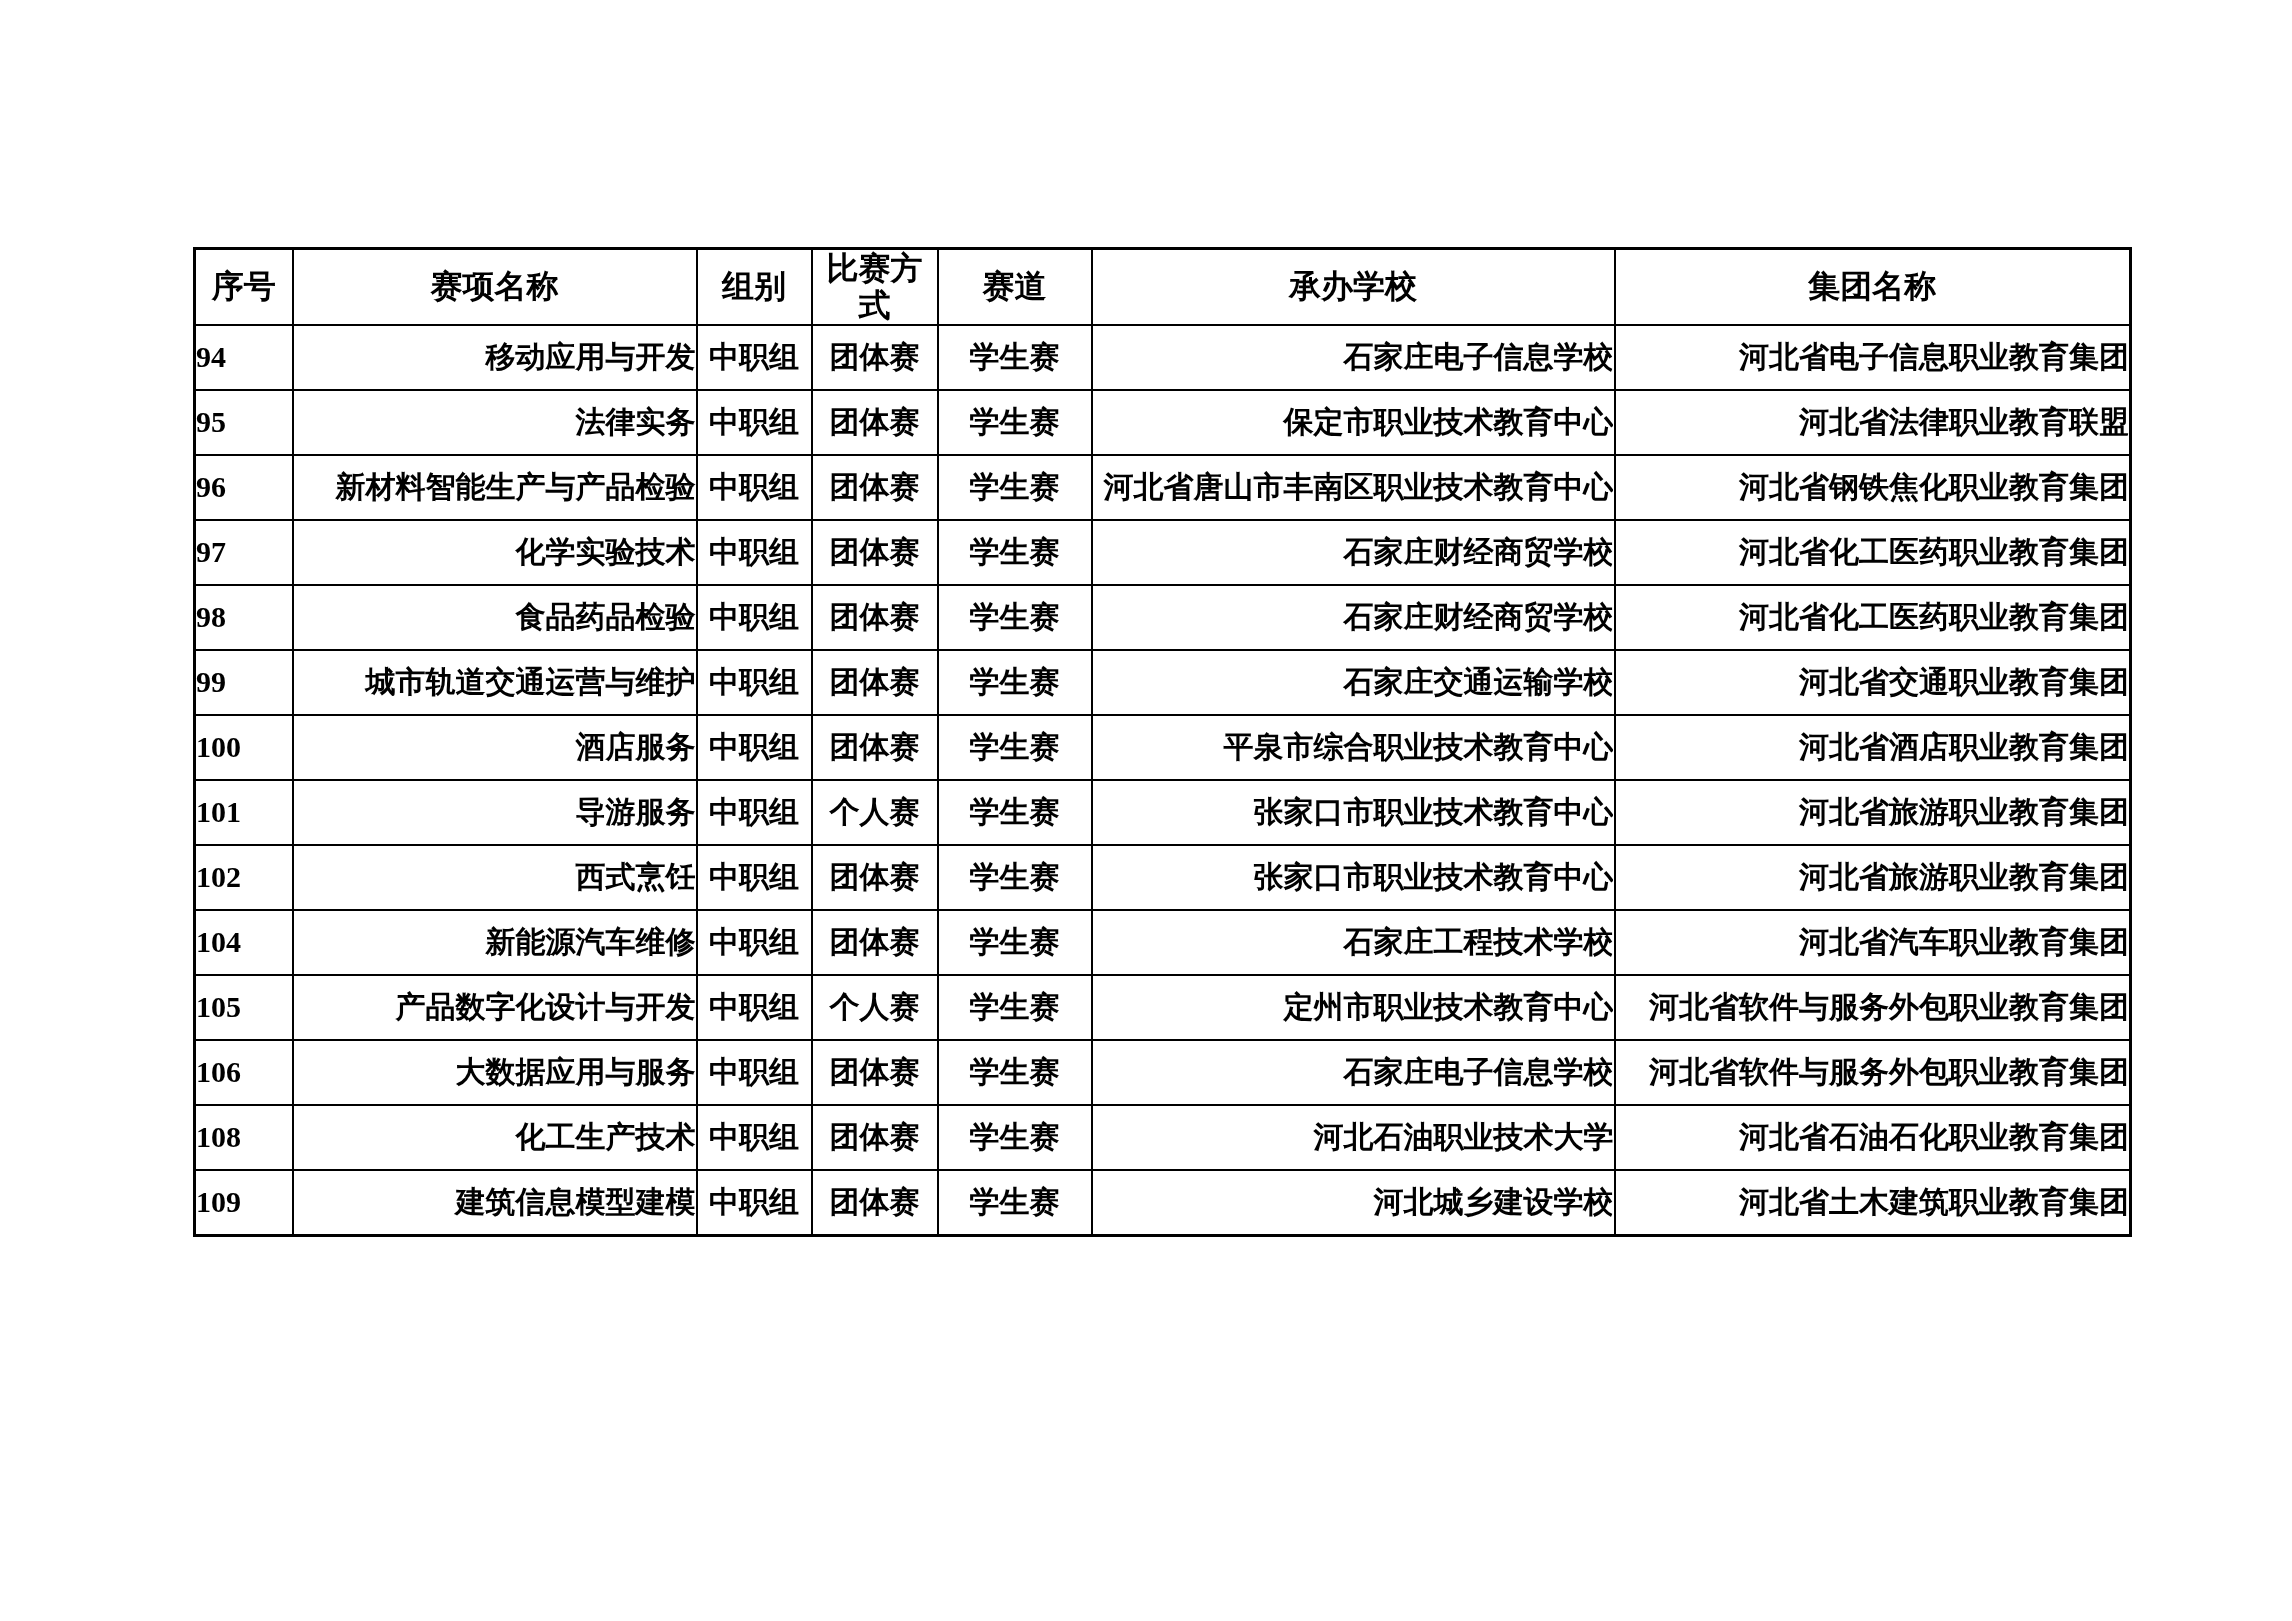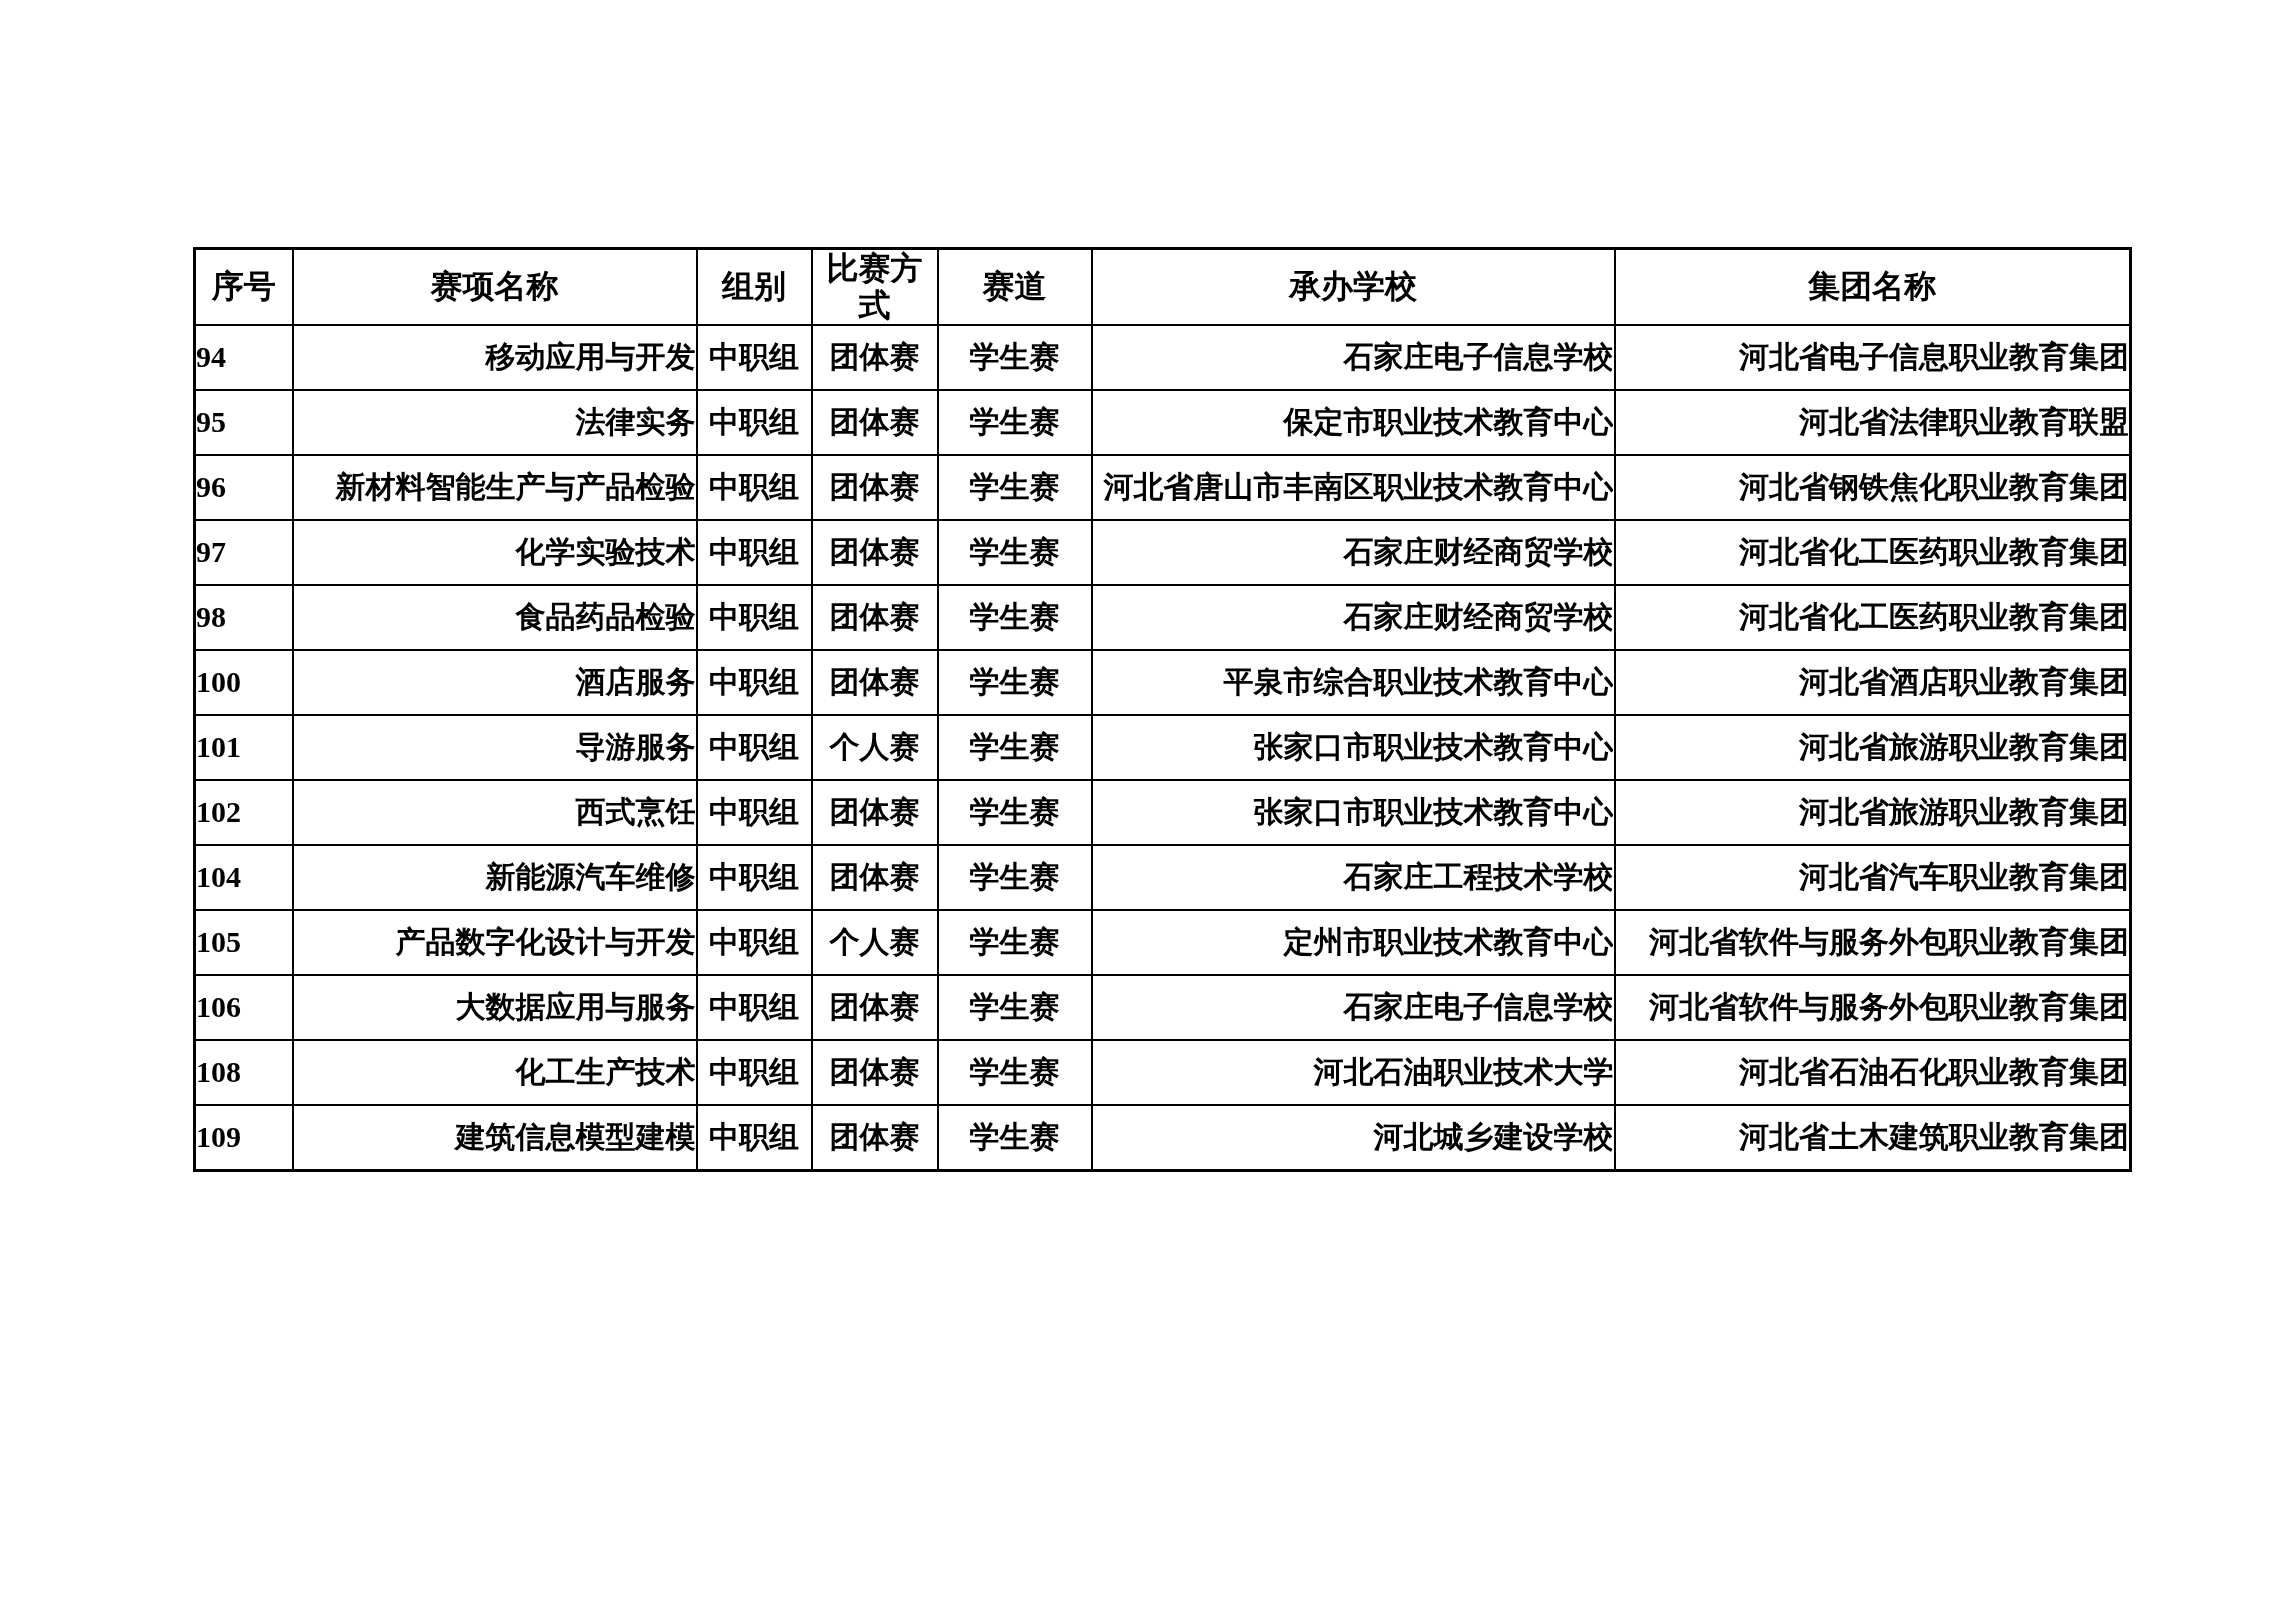--- a/index.html
+++ b/index.html
@@ -141,20 +141,29 @@
           <tr>
             <td class="c-no">98</td>
             <td class="c-left">食品药品检验</td>
             <td class="c-center">中职组</td>
             <td class="c-center">团体赛</td>
             <td class="c-center">学生赛</td>
             <td class="c-left c-school">石家庄财经商贸学校</td>
             <td class="c-left c-org">河北省化工医药职业教育集团</td>
           </tr>
           <tr>
+            <td class="c-no">99</td>
+            <td class="c-left">城市轨道交通运营与维护</td>
+            <td class="c-center">中职组</td>
+            <td class="c-center">团体赛</td>
+            <td class="c-center">学生赛</td>
+            <td class="c-left c-school">石家庄交通运输学校</td>
+            <td class="c-left c-org">河北省交通职业教育集团</td>
+          </tr>
+          <tr>
             <td class="c-no">100</td>
             <td class="c-left">酒店服务</td>
             <td class="c-center">中职组</td>
             <td class="c-center">团体赛</td>
             <td class="c-center">学生赛</td>
             <td class="c-left c-school">平泉市综合职业技术教育中心</td>
             <td class="c-left c-org">河北省酒店职业教育集团</td>
           </tr>
           <tr>
             <td class="c-no">101</td>

